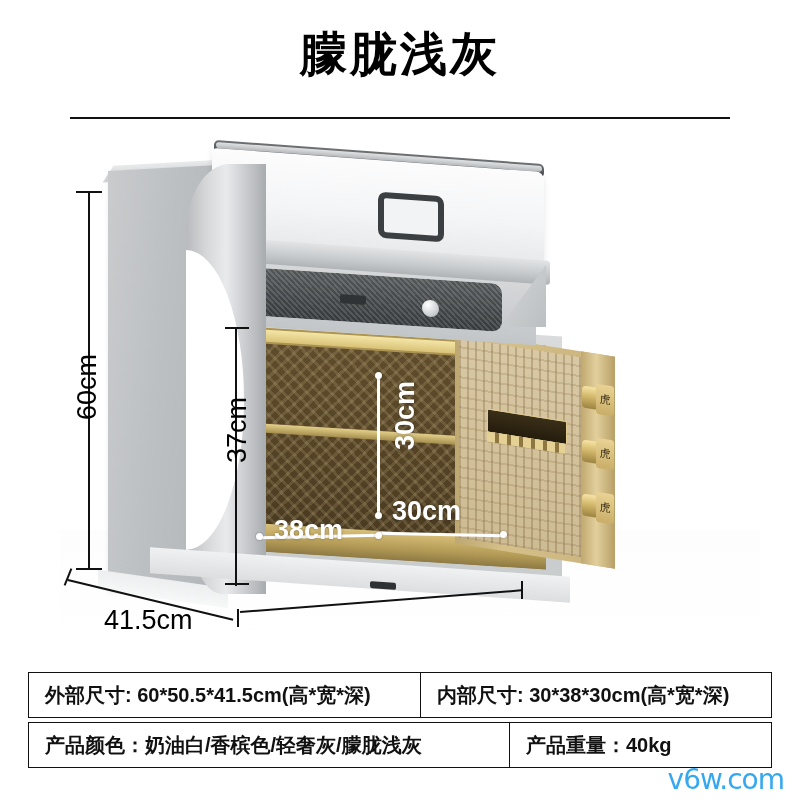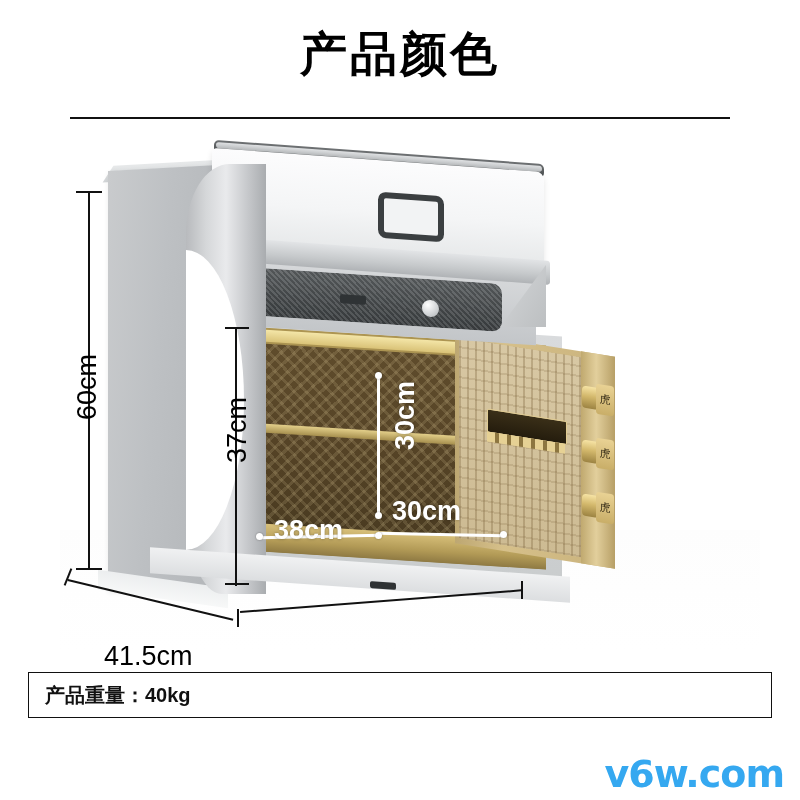--- a/index.html
+++ b/index.html
@@ -489,33 +489,33 @@
   .row1 .cell-a { width: 392px; border-right: 1.6px solid #111111; }
   .row1 .cell-b { flex: 1; }
   .row2 .cell-a { width: 481px; border-right: 1.6px solid #111111; }
   .row2 .cell-b { flex: 1; }
 
   
   .watermark {
     position: absolute;
     right: 16px;
     bottom: 4px;
-    font-size: 38px;
-    font-weight: 700;
+    font-size: 28px;
+    font-weight: 400;
     color: #35a8f0;
     letter-spacing: -1px;
     font-family: "DejaVu Sans", sans-serif;
   }
 </style>
 </head>
 <body>
 
 <div id="page">
 
-  <div class="page-title">产品颜色</div>
+  <div class="page-title">朦胧浅灰</div>
   <div class="title-rule"></div>
 
   <div class="stage">
 
     <div class="ground"></div>
 
     <div class="door-back">
       <div class="door-back-glow" style="left:26px; top:74px;"></div>
       <div class="door-back-glow" style="left:26px; top:126px;"></div>
       <div class="door-back-glow" style="left:26px; top:178px;"></div>
@@ -594,26 +594,31 @@
   <div class="dim-line dim-line-white" style="left:378px; top:533px; width:124px; height:2.5px; transform:rotate(1.1deg);"></div>
   <div class="dot" style="left:256px; top:533px;"></div>
   <div class="dot" style="left:375px; top:532px;"></div>
   <div class="dot" style="left:500px; top:531px;"></div>
   <div class="dim-label dim-white" style="left:274px; top:515px;">38cm</div>
   <div class="dim-label dim-white" style="left:392px; top:496px;">30cm</div>
 
   <div class="dim-line" style="left:68px; top:579px; width:170px; height:1.6px; transform-origin:0 0; transform:rotate(13.5deg);"></div>
   <div class="tick" style="left:67px; top:568px; width:2px; height:18px; transform:rotate(22deg);"></div>
   <div class="tick" style="left:237px; top:609px; width:2px; height:18px;"></div>
-  <div class="dim-label" style="left:104px; top:605px;margin-top:36px;">41.5cm</div>
+  <div class="dim-label" style="left:104px; top:605px;">41.5cm</div>
 
   <div class="dim-line" style="left:240px; top:611px; width:282px; height:1.6px; transform-origin:0 0; transform:rotate(-4.4deg);"></div>
   <div class="tick" style="left:521px; top:581px; width:2px; height:18px;"></div>
 
   <div class="spec-table">
+    <div class="spec-row row1">
+      <div class="spec-cell cell-a">外部尺寸: 60*50.5*41.5cm(高*宽*深)</div>
+      <div class="spec-cell cell-b">内部尺寸: 30*38*30cm(高*宽*深)</div>
+    </div>
     <div class="spec-row row2">
+      <div class="spec-cell cell-a">产品颜色：奶油白/香槟色/轻奢灰/朦胧浅灰</div>
       <div class="spec-cell cell-b">产品重量：40kg</div>
     </div>
   </div>
 
   <div class="watermark">v6w.com</div>
 
 </div>
 
 </body></html>

